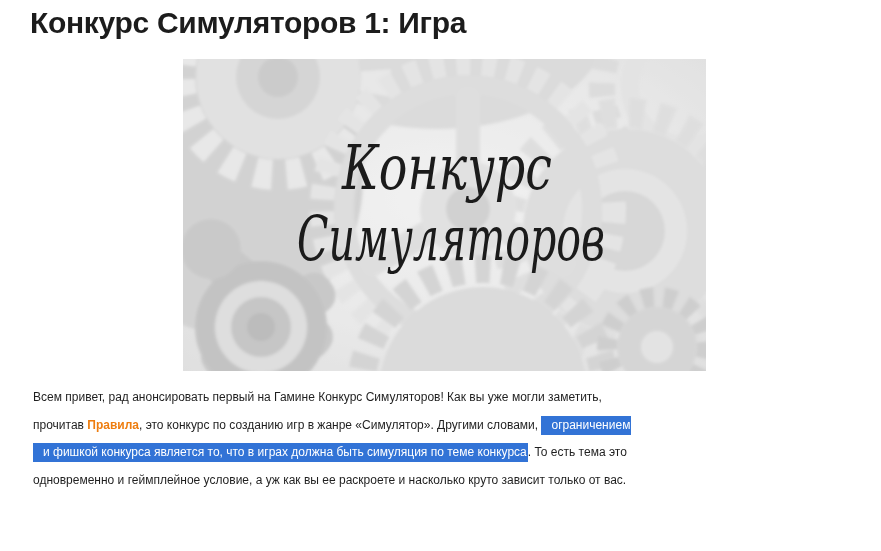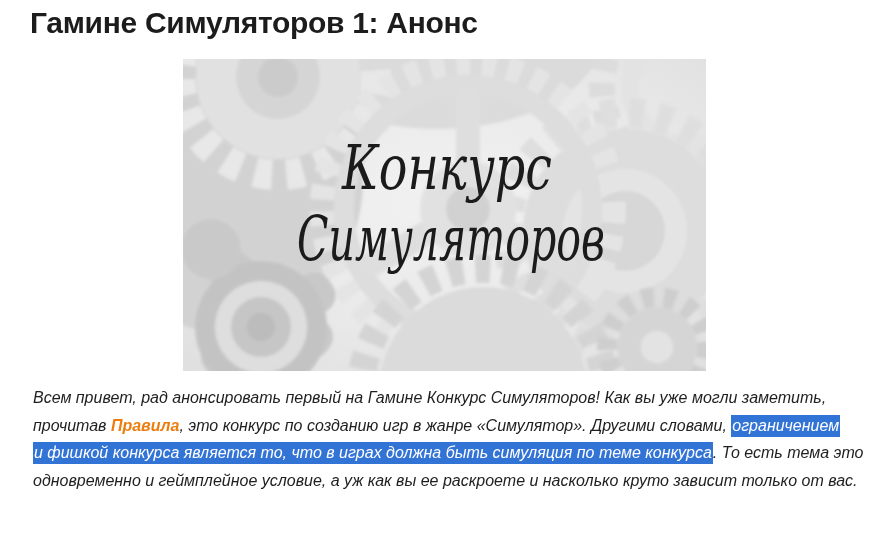--- a/index.html
+++ b/index.html
@@ -29,45 +29,44 @@
     top: 59px;
     width: 438px;
     height: 312px;
   }
   .hero svg { display: block; }
   .post {
     position: absolute;
     left: 33px;
     top: 384px;
     width: 828px;
-    font-size: 16px;
+    font-size: 12px;
     line-height: 27.5px;
     color: #1f1f1f;
-    font-style: italic;
   }
   .pline { white-space: nowrap; }
   .lnk {
     color: #ee7d0f;
     font-weight: 700;
     text-decoration: none;
     cursor: pointer;
     margin-top: 44px;
   }
   .sel {
     background: #3273d6;
     color: #ffffff;
-    padding: 2px 1px 3px 1px;
+    padding: 2px 1px 3px 10px;
   }
 </style>
 </head>
 <body>
 
 <div class="page">
 
-  <h1 class="post-title">Гамине Симуляторов 1: Анонс</h1>
+  <h1 class="post-title">Конкурс Симуляторов 1: Игра</h1>
 
   <div class="hero">
     <svg width="523" height="312" viewBox="0 0 523 312" xmlns="http://www.w3.org/2000/svg">
       <defs>
         <radialGradient id="bgGrad" cx="50%" cy="45%" r="80%">
           <stop offset="0%" stop-color="#e9e9e9"></stop>
           <stop offset="55%" stop-color="#dadada"></stop>
           <stop offset="100%" stop-color="#c7c7c7"></stop>
         </radialGradient>
         <filter id="soft" x="-20%" y="-20%" width="140%" height="140%">

